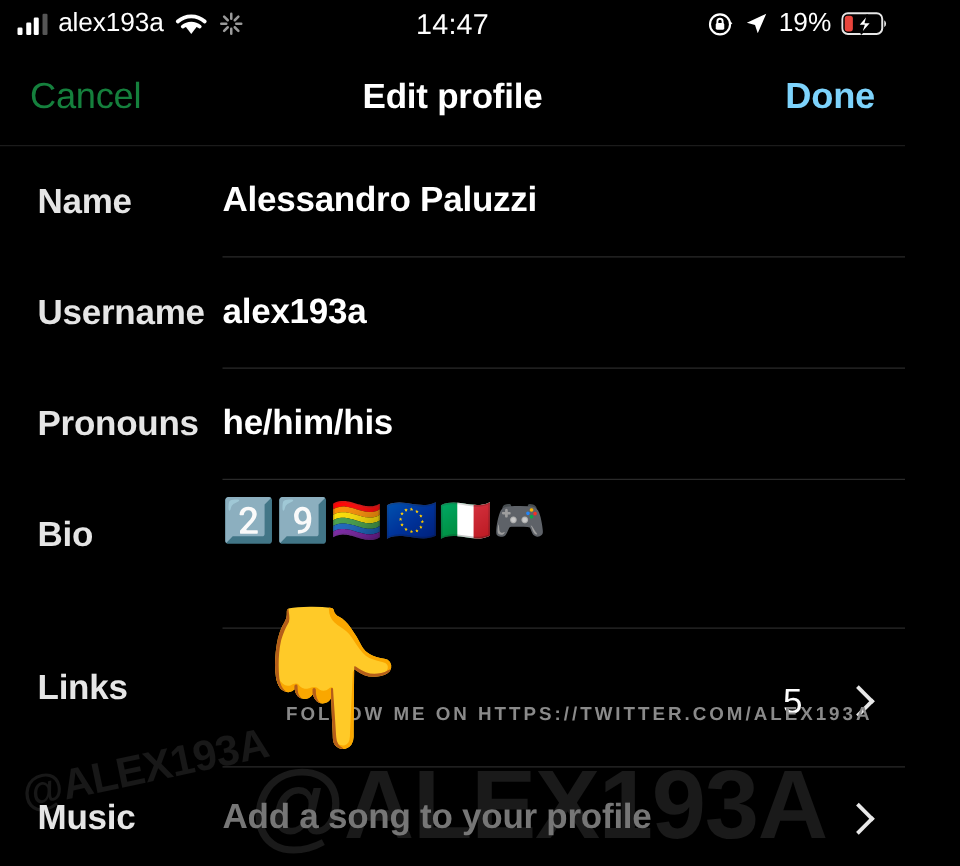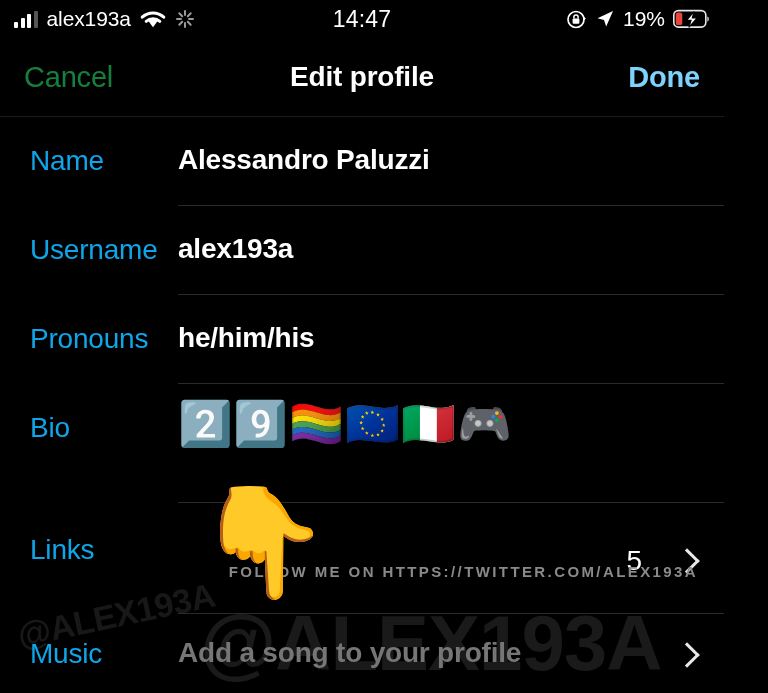--- a/index.html
+++ b/index.html
@@ -126,22 +126,22 @@
     align-items: flex-start;
     min-height: 89px;
     box-sizing: border-box;
   }
   .row .label {
     width: 178px;
     flex: 0 0 178px;
     padding-left: 30px;
     box-sizing: border-box;
     font-size: 28px;
-    font-weight: 400;
-    color: #0ea5e9;
+    font-weight: 700;
+    color: #e5e5e5;
     letter-spacing: -0.2px;
     padding-top: 28px;
   }
   .row .field {
     flex: 1 1 auto;
     position: relative;
     min-height: 89px;
     box-sizing: border-box;
     padding-top: 28px;
     padding-right: 28px;
@@ -153,21 +153,21 @@
     font-weight: 700;
     color: #fff;
     letter-spacing: -0.2px;
     line-height: 1.05;
   }
   .value.placeholder { color: #767676; }
 
   .row-bio { min-height: 110px; }
   .row-bio .field { min-height: 110px; padding-top: 12px; }
   .bio-emoji {
-    font-size: 44px;
+    font-size: 34px;
     line-height: 1.25;
     letter-spacing: 1px;
     display: block;
   }
 
   
   .spacer {
     height: 8px;
   }
 

